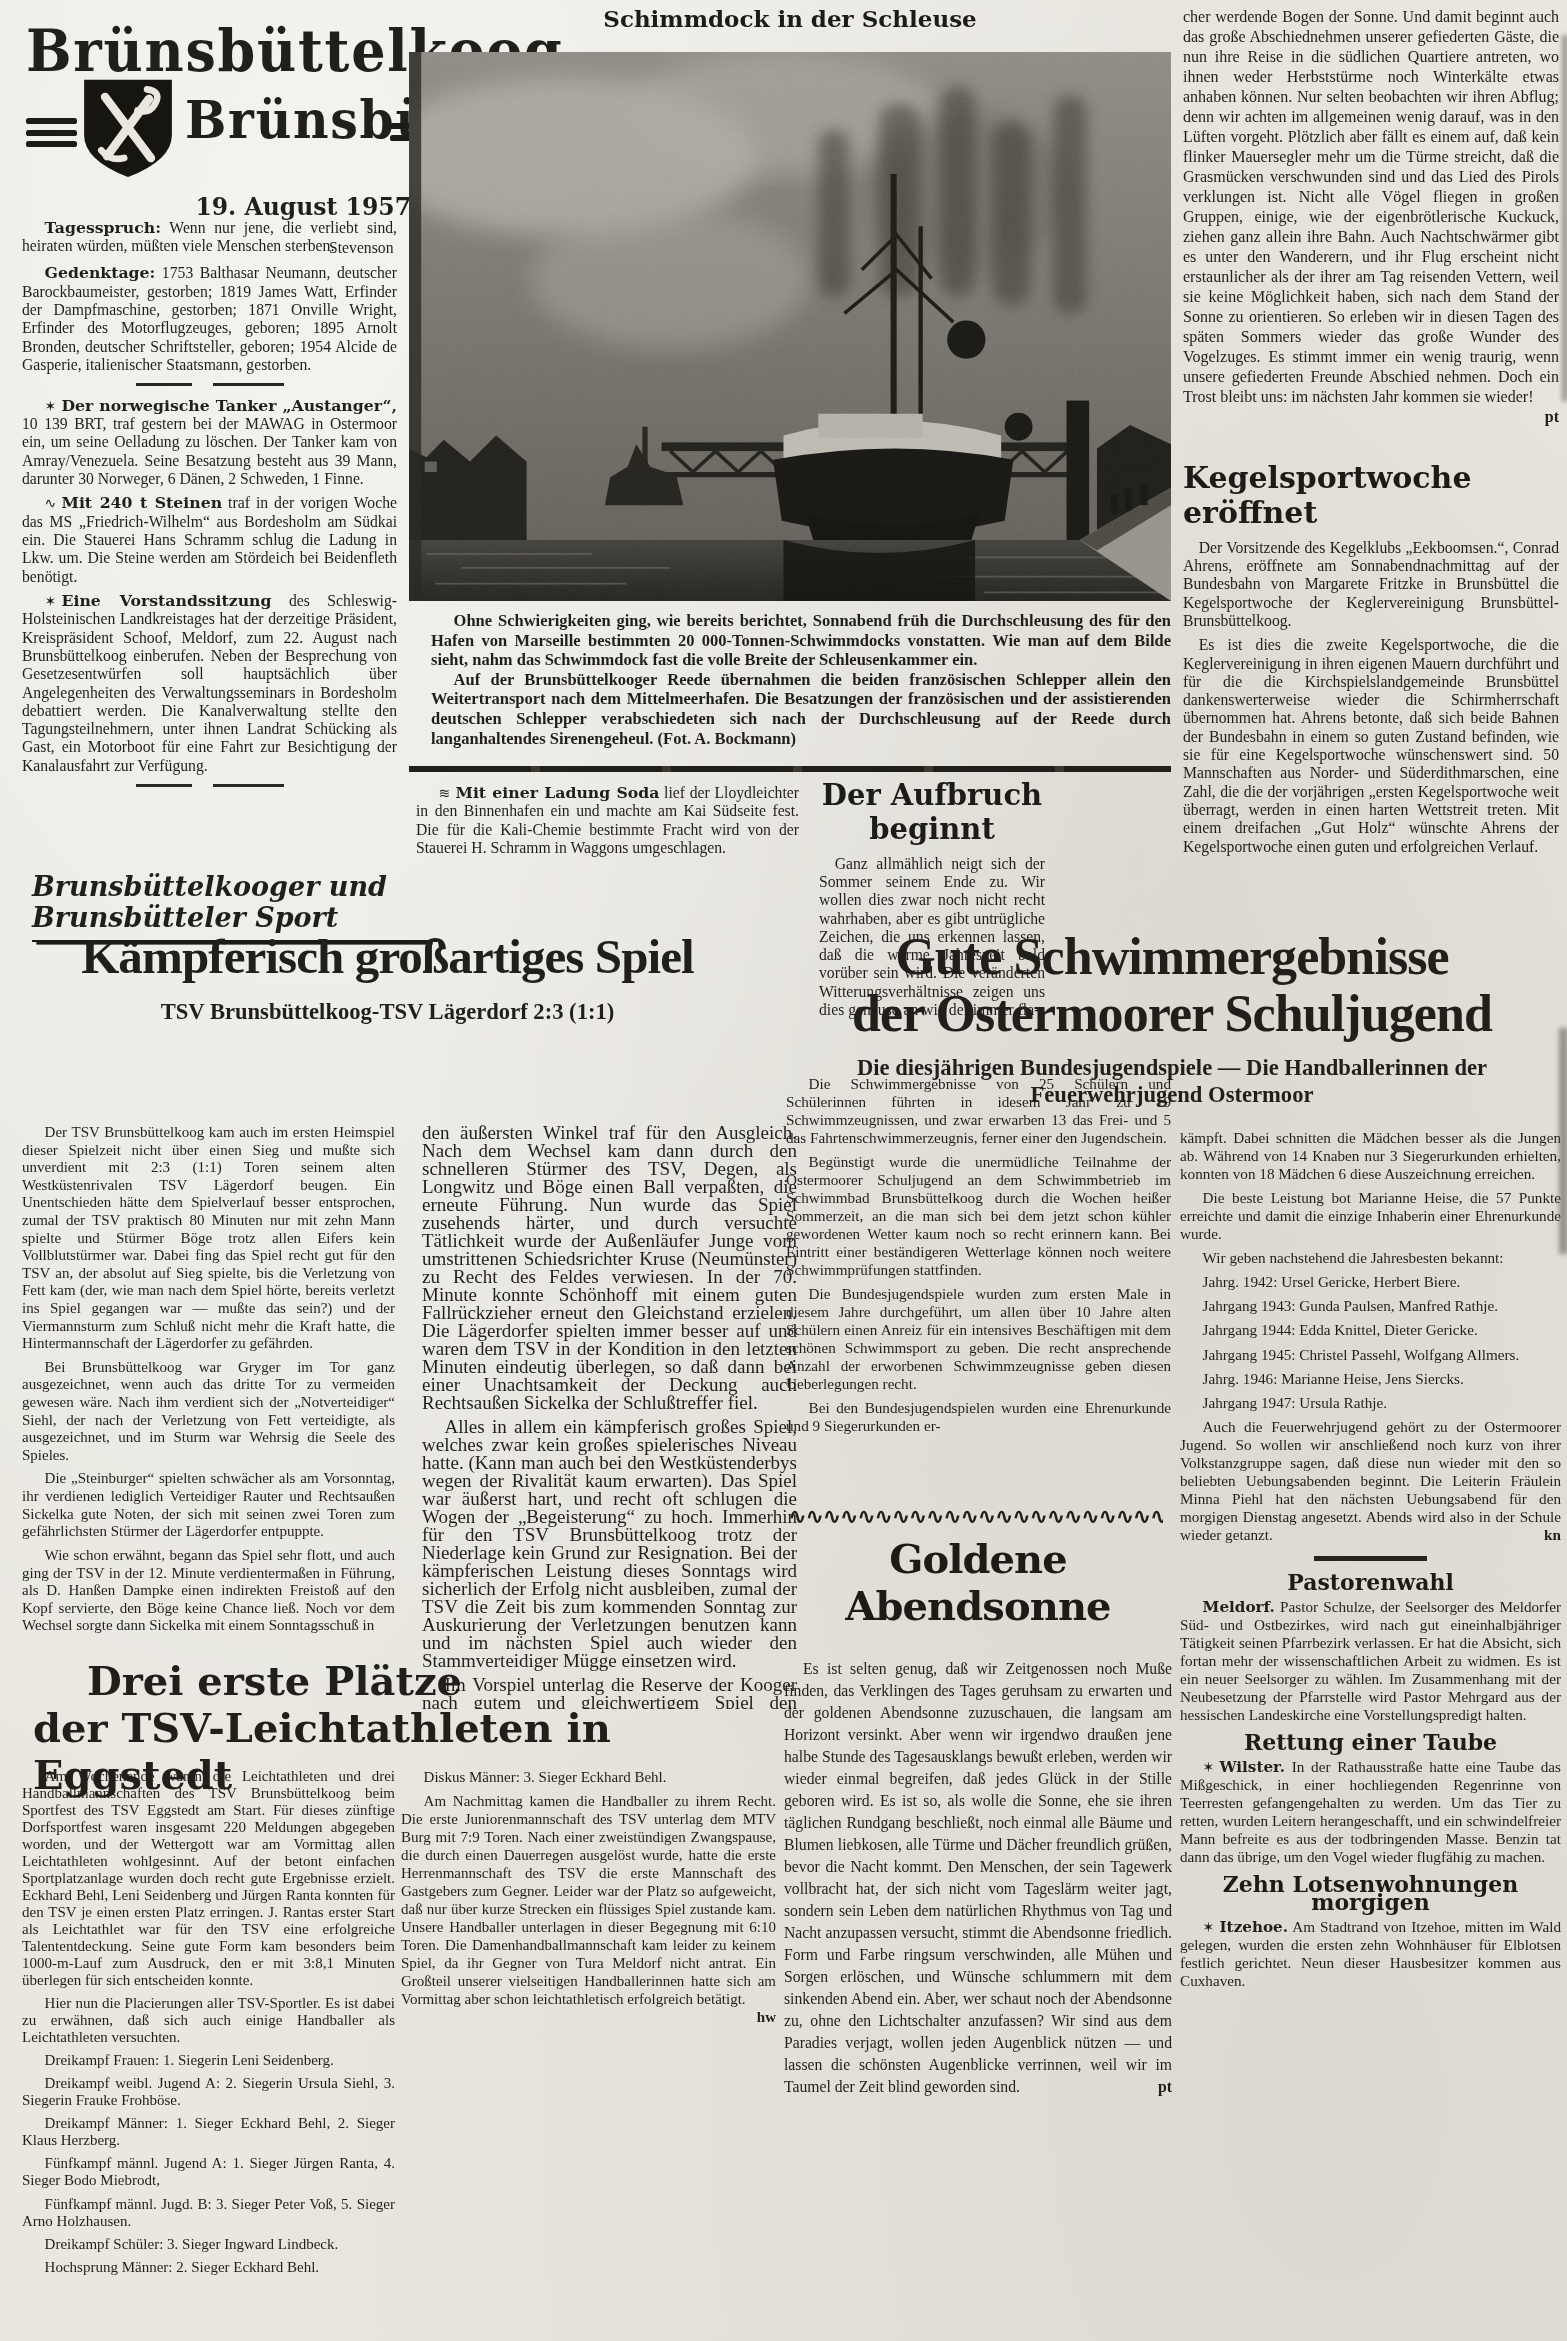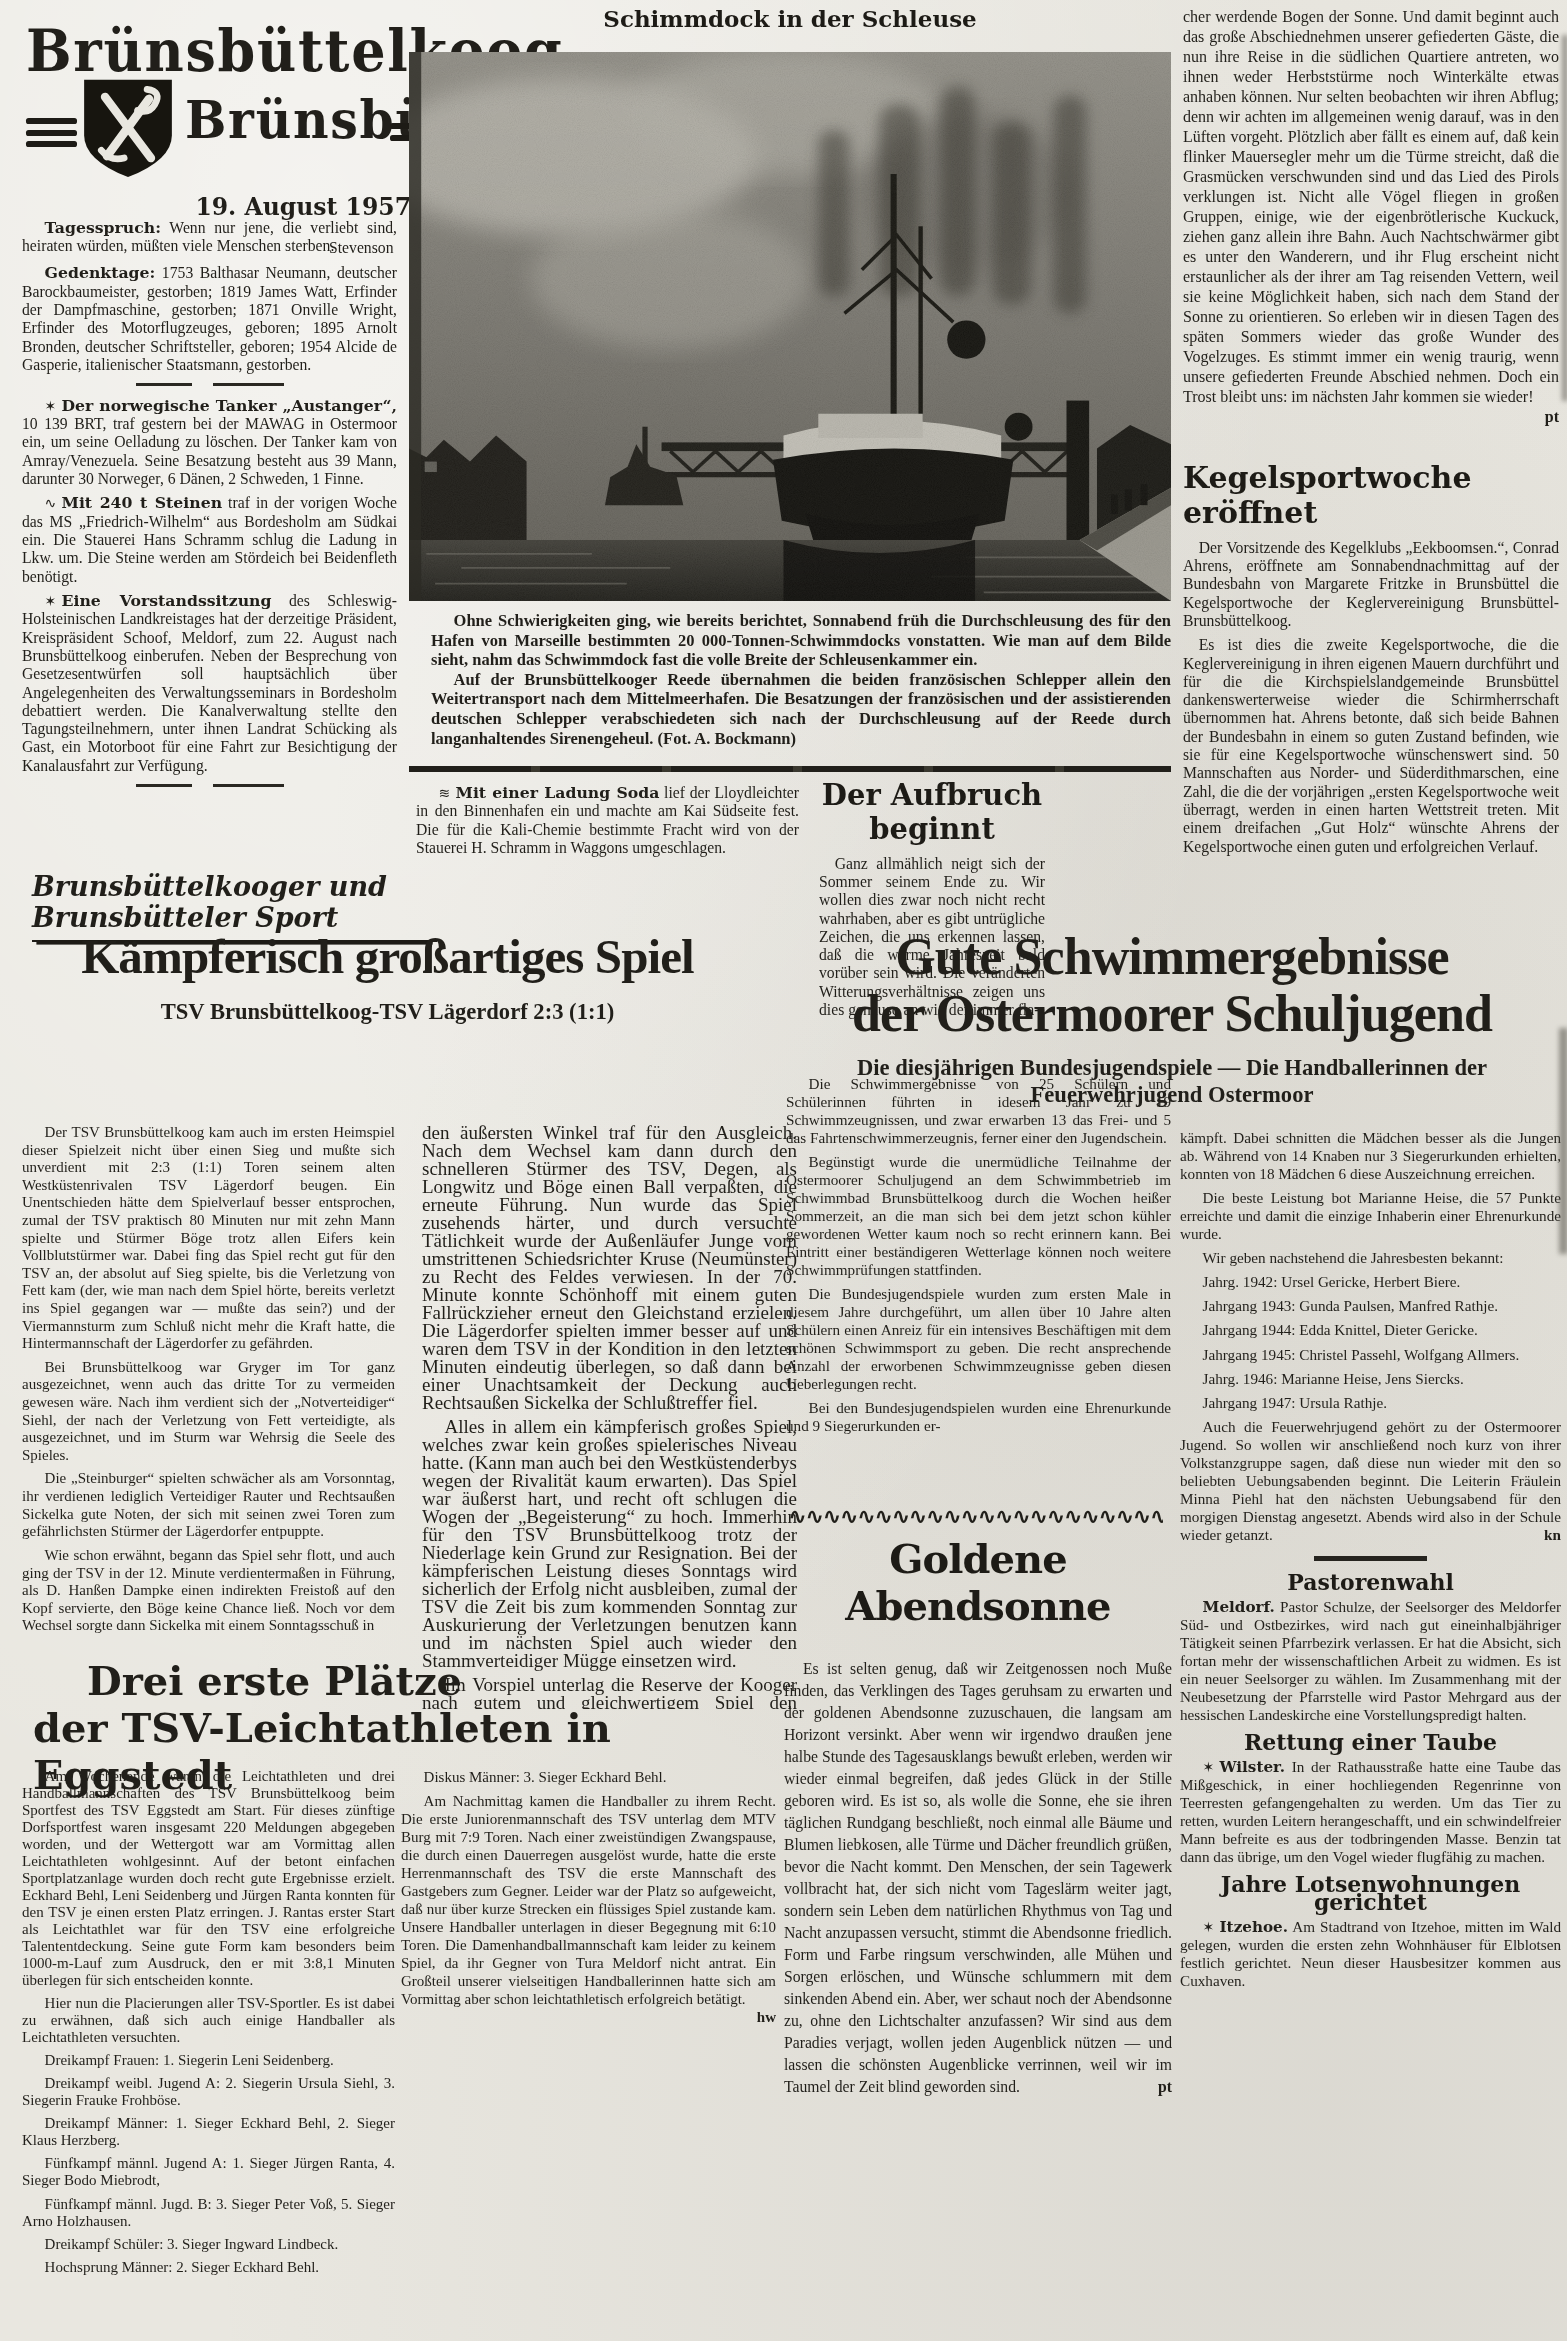--- a/index.html
+++ b/index.html
@@ -280,21 +280,21 @@
     <p><span>Auch die Feuerwehrjugend gehört zu der Ostermoorer Jugend. So wollen wir anschließend noch kurz von ihrer Volkstanzgruppe sagen, daß diese nun wieder mit den so beliebten Uebungsabenden beginnt. Die Leiterin Fräulein Minna Piehl hat den nächsten Uebungsabend für den morgigen Dienstag angesetzt. Abends wird also in der Schule wieder getanzt.</span><span class="sig">kn</span></p>
 
     <div class="rule-short"></div>
 
     <h4 class="h-small">Pastorenwahl</h4>
     <p><b class="lead">Meldorf.</b><span> Pastor Schulze, der Seelsorger des Meldorfer Süd- und Ostbezirkes, wird nach gut eineinhalbjähriger Tätigkeit seinen Pfarrbezirk verlassen. Er hat die Absicht, sich fortan mehr der wissenschaftlichen Arbeit zu widmen. Es ist ein neuer Seelsorger zu wählen. Im Zusammenhang mit der Neubesetzung der Pfarrstelle wird Pastor Mehrgard aus der hessischen Landeskirche eine Vorstellungspredigt halten.</span></p>
 
     <h4 class="h-small">Rettung einer Taube</h4>
     <p><span class="mark">✶</span><b class="lead">Wilster.</b><span> In der Rathausstraße hatte eine Taube das Mißgeschick, in einer hochliegenden Regenrinne von Teerresten gefangengehalten zu werden. Um das Tier zu retten, wurden Leitern herangeschafft, und ein schwindelfreier Mann befreite es aus der todbringenden Masse. Benzin tat dann das übrige, um den Vogel wieder flugfähig zu machen.</span></p>
 
-    <h4 class="h-small">Jahre Lotsenwohnungen gerichtet</h4>
+    <h4 class="h-small">Zehn Lotsenwohnungen morgigen</h4>
     <p><span class="mark">✶</span><b class="lead">Itzehoe.</b><span> Am Stadtrand von Itzehoe, mitten im Wald gelegen, wurden die ersten zehn Wohnhäuser für Elblotsen festlich gerichtet. Neun dieser Hausbesitzer kommen aus Cuxhaven.</span></p>
   </div>
 
   <div class="abs smudge" style="left:1562px;top:35px;width:6.1px;height:366px;"></div>
   <div class="abs smudge" style="left:1559px;top:1028px;width:8.7px;height:226px;"></div>
 
 </div>
 
 
 </body></html>

